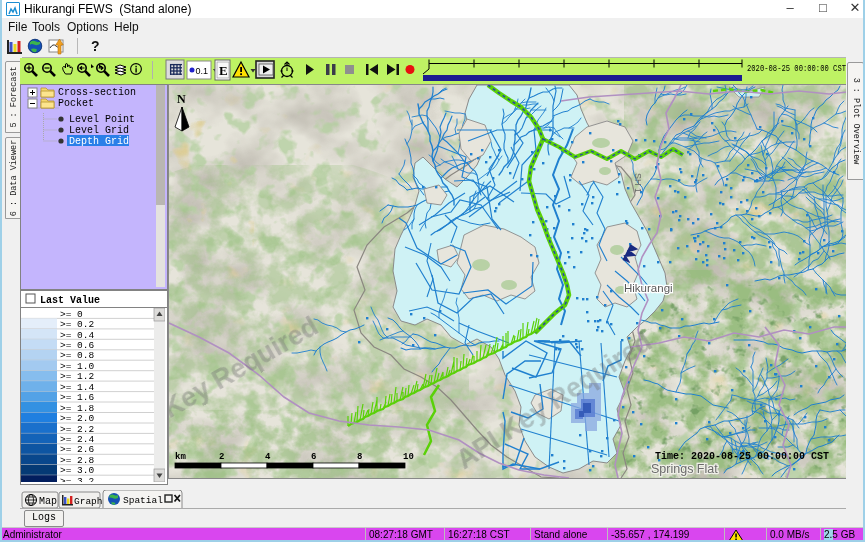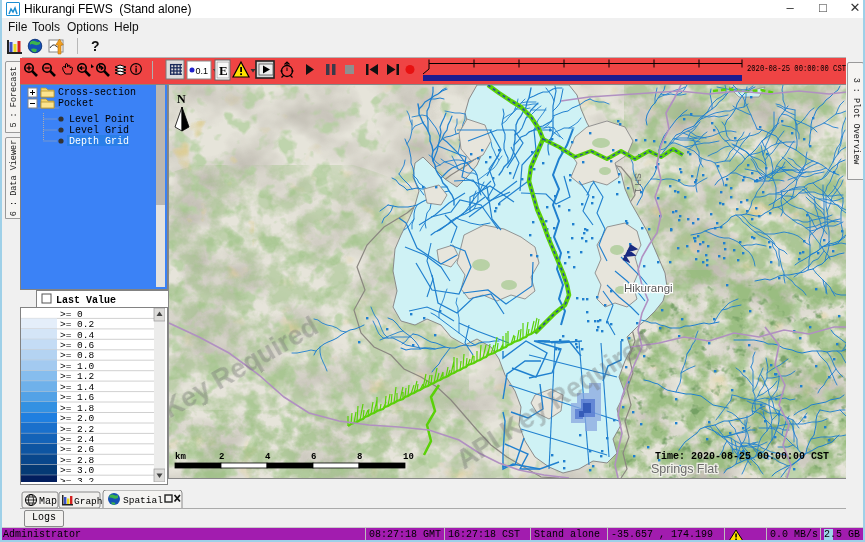--- a/index.html
+++ b/index.html
@@ -8,29 +8,29 @@
 #titletext{left:24px;top:2px;font-size:12px;color:#000;}
 #appicon{left:6px;top:2px;width:12px;height:12px;background:#fff;border:1.5px solid #1b8ed2;border-radius:1px;}
 .winbtn{top:0px;width:14px;height:16px;color:#333;font-size:13px;text-align:center;line-height:16px;}
 #menubar{left:1px;top:18px;width:864px;height:18px;background:#f0f0f0;font-size:12px;color:#111;border-bottom:1px solid #14532d;}
 .mitem{top:2px;}
 #toolbar1{left:1px;top:36px;width:864px;height:21px;background:#f0f0f0;border-bottom:1px solid #b4b4b4;}
 #lefttabs{left:0px;top:57px;width:20px;height:470px;background:#f0f0f0;border-left:2px solid #9ed0e8;}
 .vtab{left:3px;width:15px;background:#f5f4f2;border:1px solid #9a9a9a;border-radius:2px 2px 0 0;overflow:hidden;}
 .vtext{position:absolute;left:50%;top:50%;transform:translate(-50%,-50%) rotate(-90deg);font-family:"Liberation Mono",monospace;font-size:8.5px;color:#222;white-space:nowrap;}
 .vtext2{position:absolute;left:50%;top:50%;transform:translate(-50%,-50%) rotate(90deg);font-family:"Liberation Mono",monospace;font-size:8.5px;color:#222;white-space:nowrap;}
-#toolbar2{left:20px;top:58px;width:826px;height:26px;background:#ef4444;}
-#treepanel{left:20px;top:84px;width:146px;height:204px;background:#3b82f6;border:1px solid #828282;}
-#lastvalue{left:20px;top:290px;width:146px;height:17px;background:#fff;border:1px solid #828282;margin-left:16px;}
+#toolbar2{left:20px;top:58px;width:826px;height:26px;background:#bef264;}
+#treepanel{left:20px;top:84px;width:146px;height:204px;background:#c4b5fd;border:1px solid #828282;}
+#lastvalue{left:20px;top:290px;width:146px;height:17px;background:#fff;border:1px solid #828282;}
 #legend{left:20px;top:307px;width:146px;height:176px;background:#fff;border:1px solid #828282;overflow:hidden;}
 #mappanel{left:168px;top:84px;width:678px;height:393px;background:#e7e5dc;border:1px solid #888;}
 #righttabs{left:846px;top:57px;width:19px;height:470px;background:#f0f0f0;}
 #tabrow{left:20px;top:490px;height:17px;}
 #logsbtn{left:24px;top:510px;width:38px;height:15px;background:#f2f1ef;border:1px solid #8a8a8a;border-radius:2px;font-family:"Liberation Mono",monospace;font-size:10px;text-align:center;line-height:14px;}
-#statusbar{left:0;top:527px;width:865px;height:15px;background:#a21caf;border-top:1px solid #c8c8c8;font-family:Liberation Mono, monospace;font-size:10px;color:#000;}
+#statusbar{left:0;top:527px;width:865px;height:15px;background:#d946ef;border-top:1px solid #c8c8c8;font-family:Liberation Sans, sans-serif;font-size:10px;color:#000;}
 .sfield{position:absolute;top:0px;height:14px;border-left:1px solid #bdbdbd;padding-left:3px;line-height:14px;white-space:nowrap;}
 </style></head>
 <body>
 <div class="abs" id="titlebar"></div>
 <div class="abs" id="appicon"><svg width="12" height="12">
       <path d="M2 9 L4 4 L6 7 L8 3 L10 9" fill="none" stroke="#1b8ed2" stroke-width="1.5"></path>
     </svg></div>
 <div class="abs" id="titletext">Hikurangi FEWS&nbsp;&nbsp;(Stand alone)</div>
 <div class="abs winbtn" style="left:783px;">–</div>
 <div class="abs winbtn" style="left:816px;">□</div>

